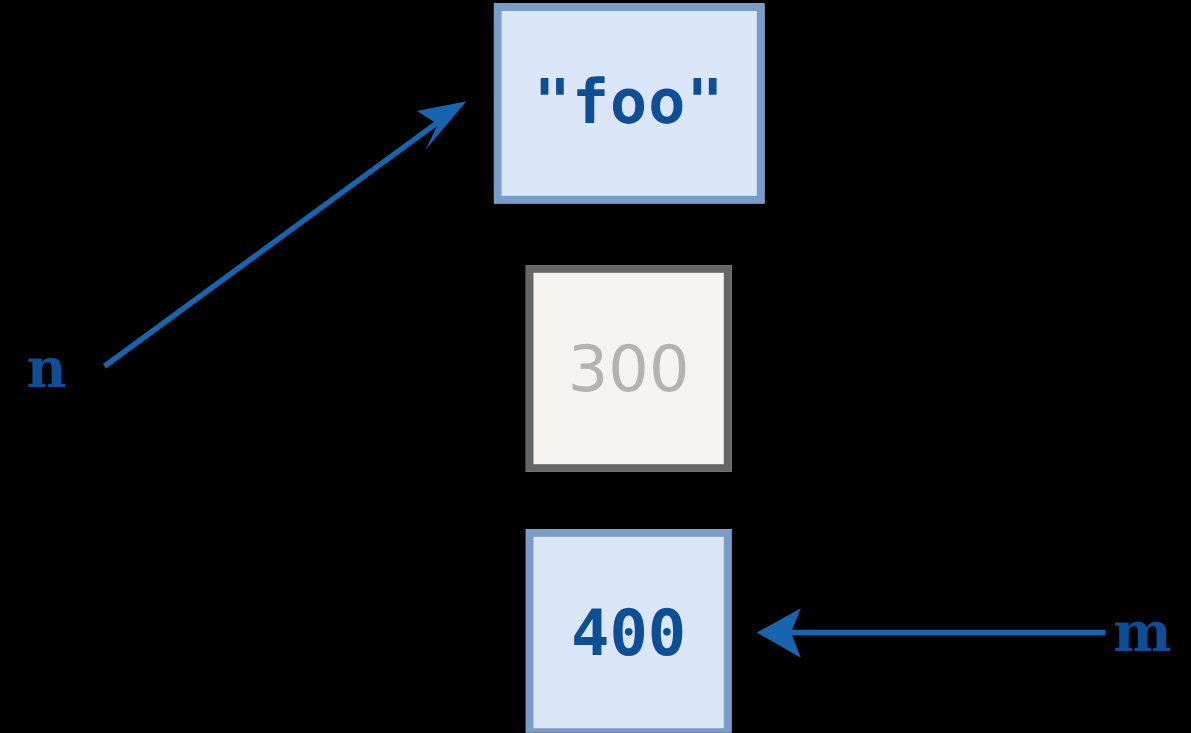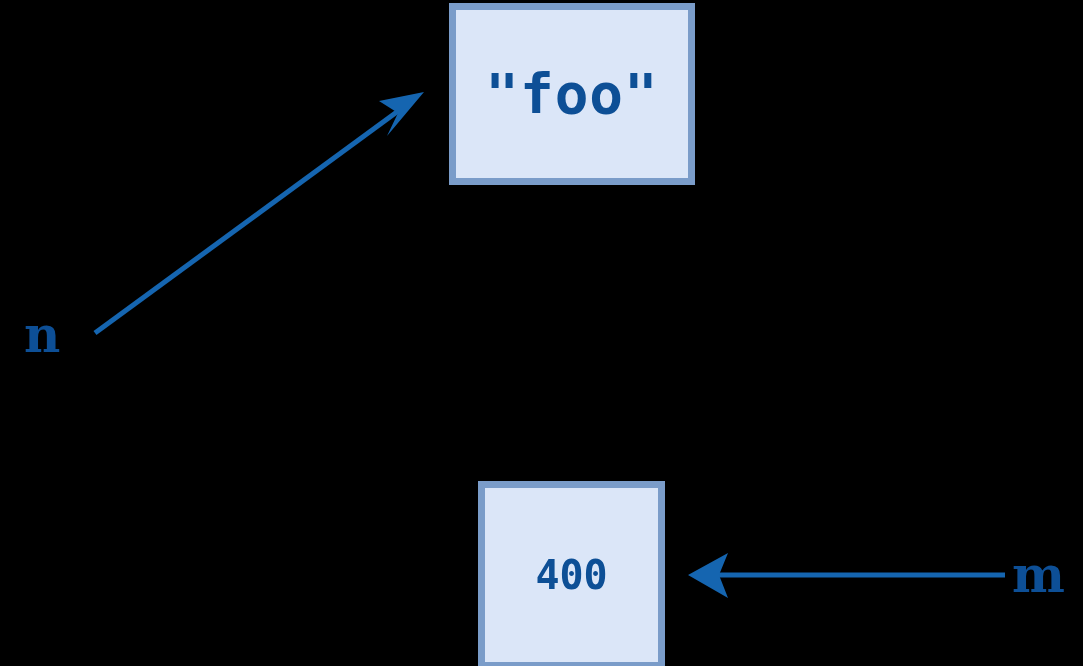--- a/index.html
+++ b/index.html
@@ -64,21 +64,21 @@
   #box-300 {
     left: 478px;  top: 241px;
     width: 187px; height: 188px;
   }
   #box-300 .val-text { font-size: 58px; }
 
   #box-400 {
     left: 478px;  top: 481px;
     width: 187px; height: 188px;
   }
-  #box-400 .val-text { font-size: 40px; }
+  #box-400 .val-text { font-size: 58px; }
 
   
   .var-label {
     position: absolute;
     font-family: "DejaVu Serif", serif;
     font-weight: bold;
     color: #0d4f96;
     font-size: 50px;
     line-height: 1;
     white-space: pre;
@@ -97,20 +97,23 @@
 </style>
 </head>
 <body>
 
 <div id="canvas">
 
   <div id="box-foo" class="val-box box-live">
     <span class="val-text">"foo"</span>
   </div>
 
+  <div id="box-300" class="val-box box-dead">
+    <span class="val-text">300</span>
+  </div>
 
   <div id="box-400" class="val-box box-live">
     <span class="val-text">400</span>
   </div>
 
   <div id="label-n" class="var-label">n</div>
 
   <div id="label-m" class="var-label">m</div>
 
   <svg id="arrow-layer" viewBox="0 0 1083 666">

